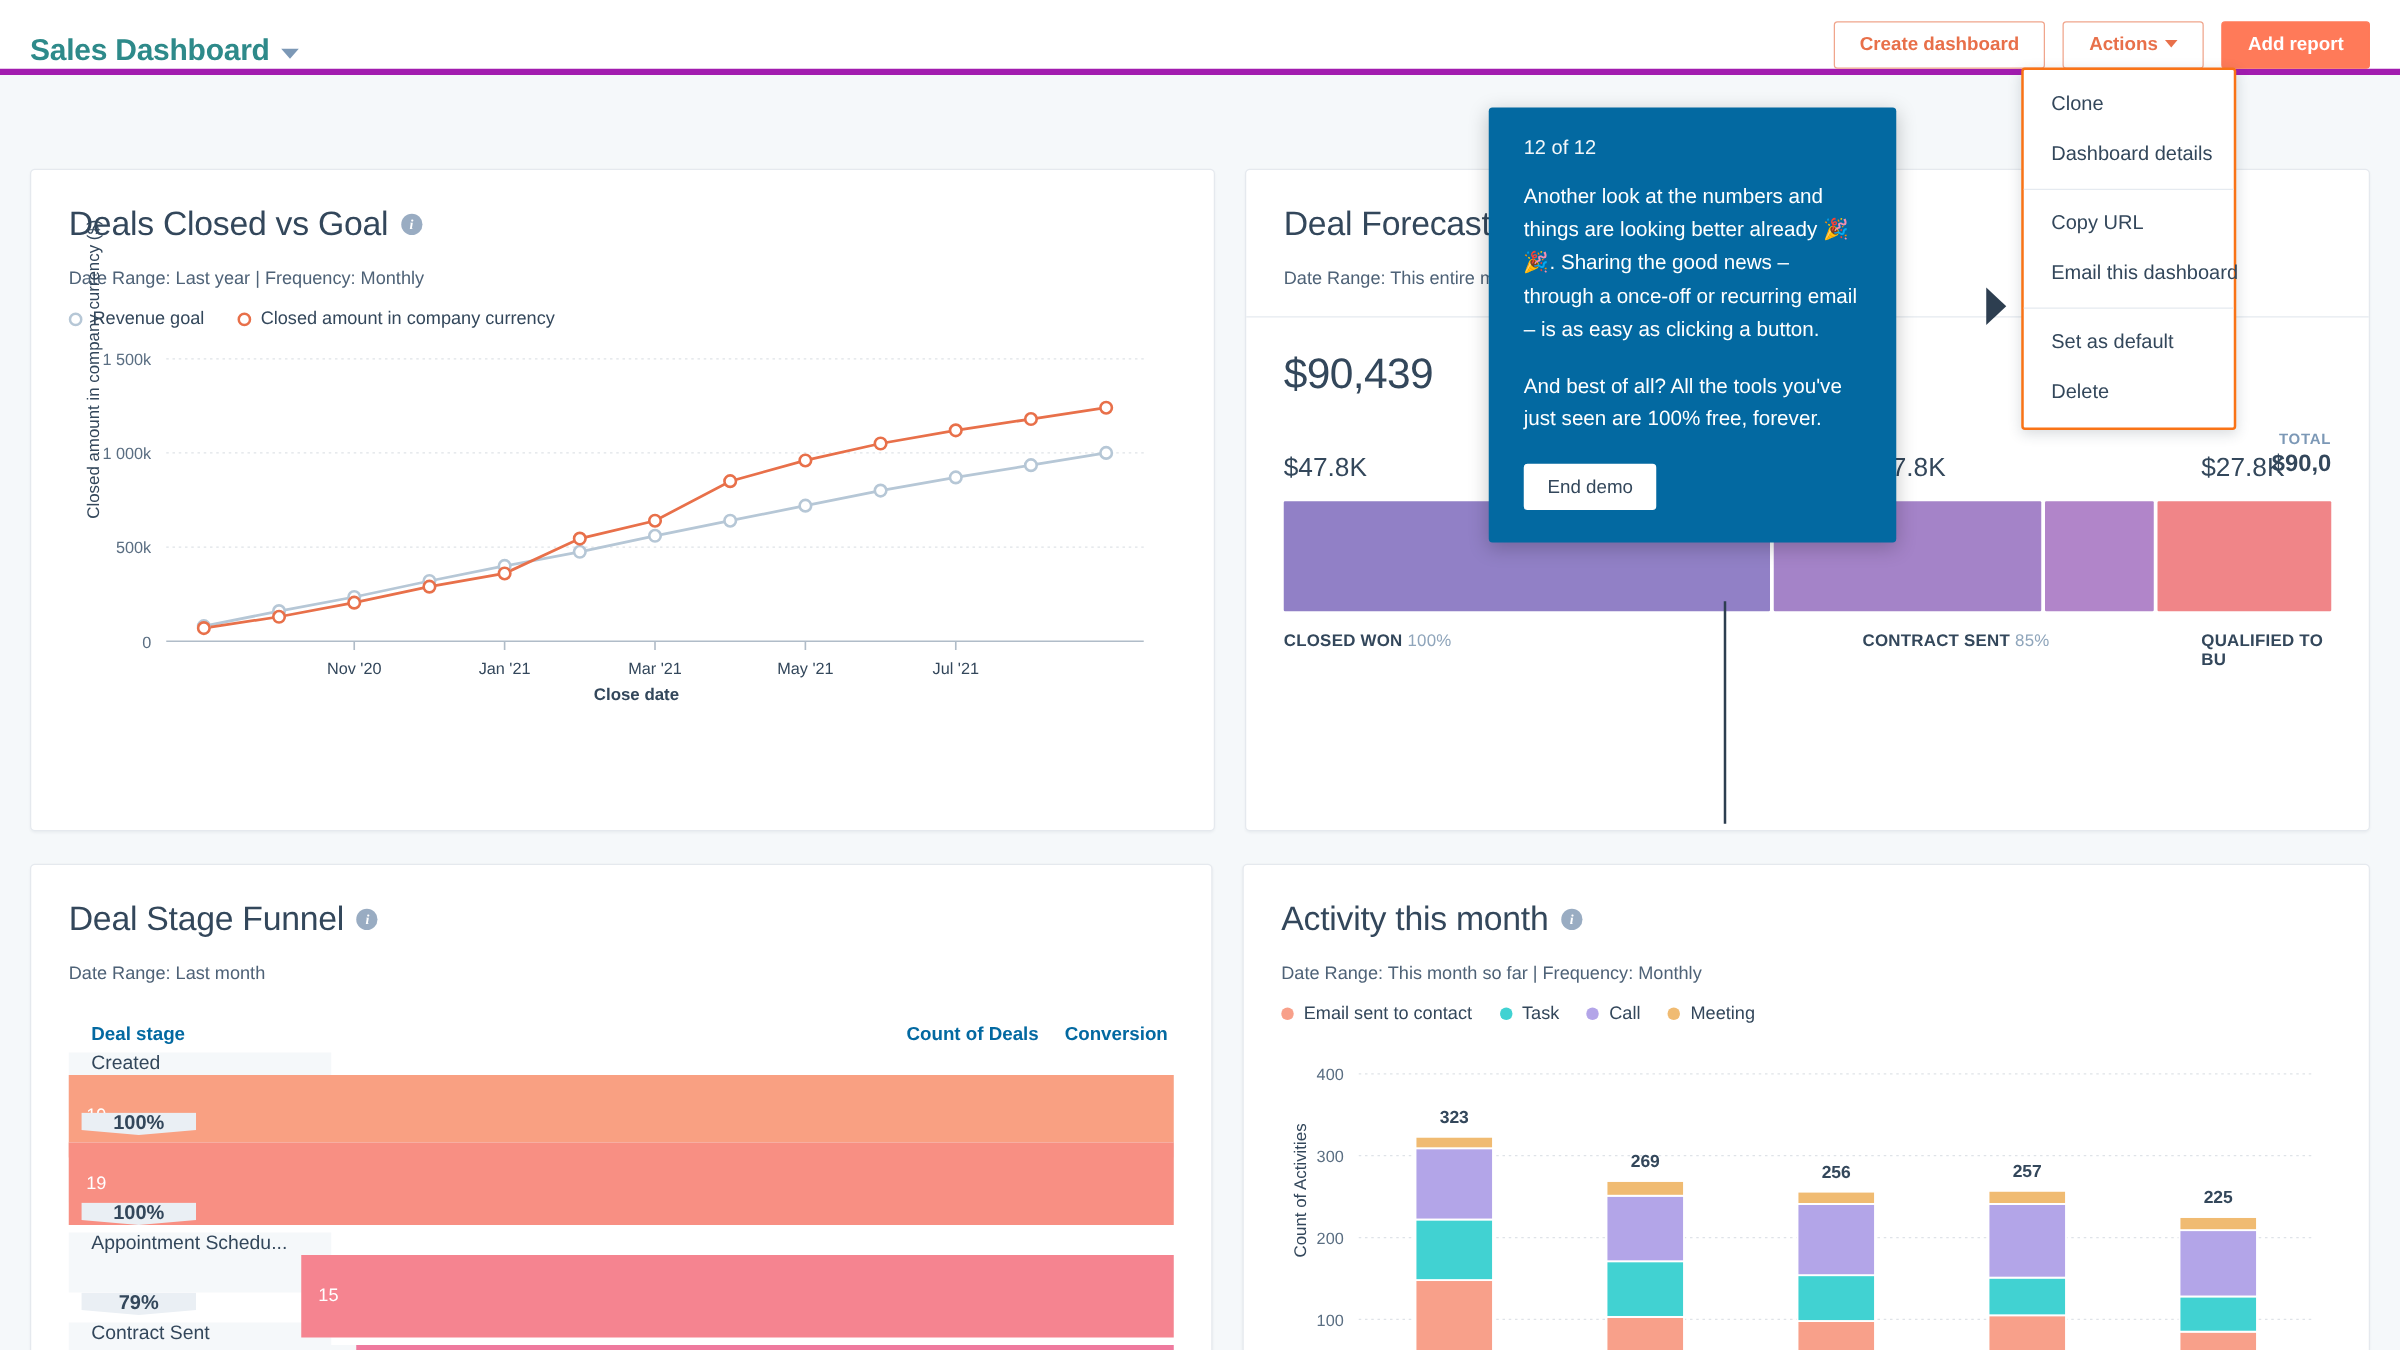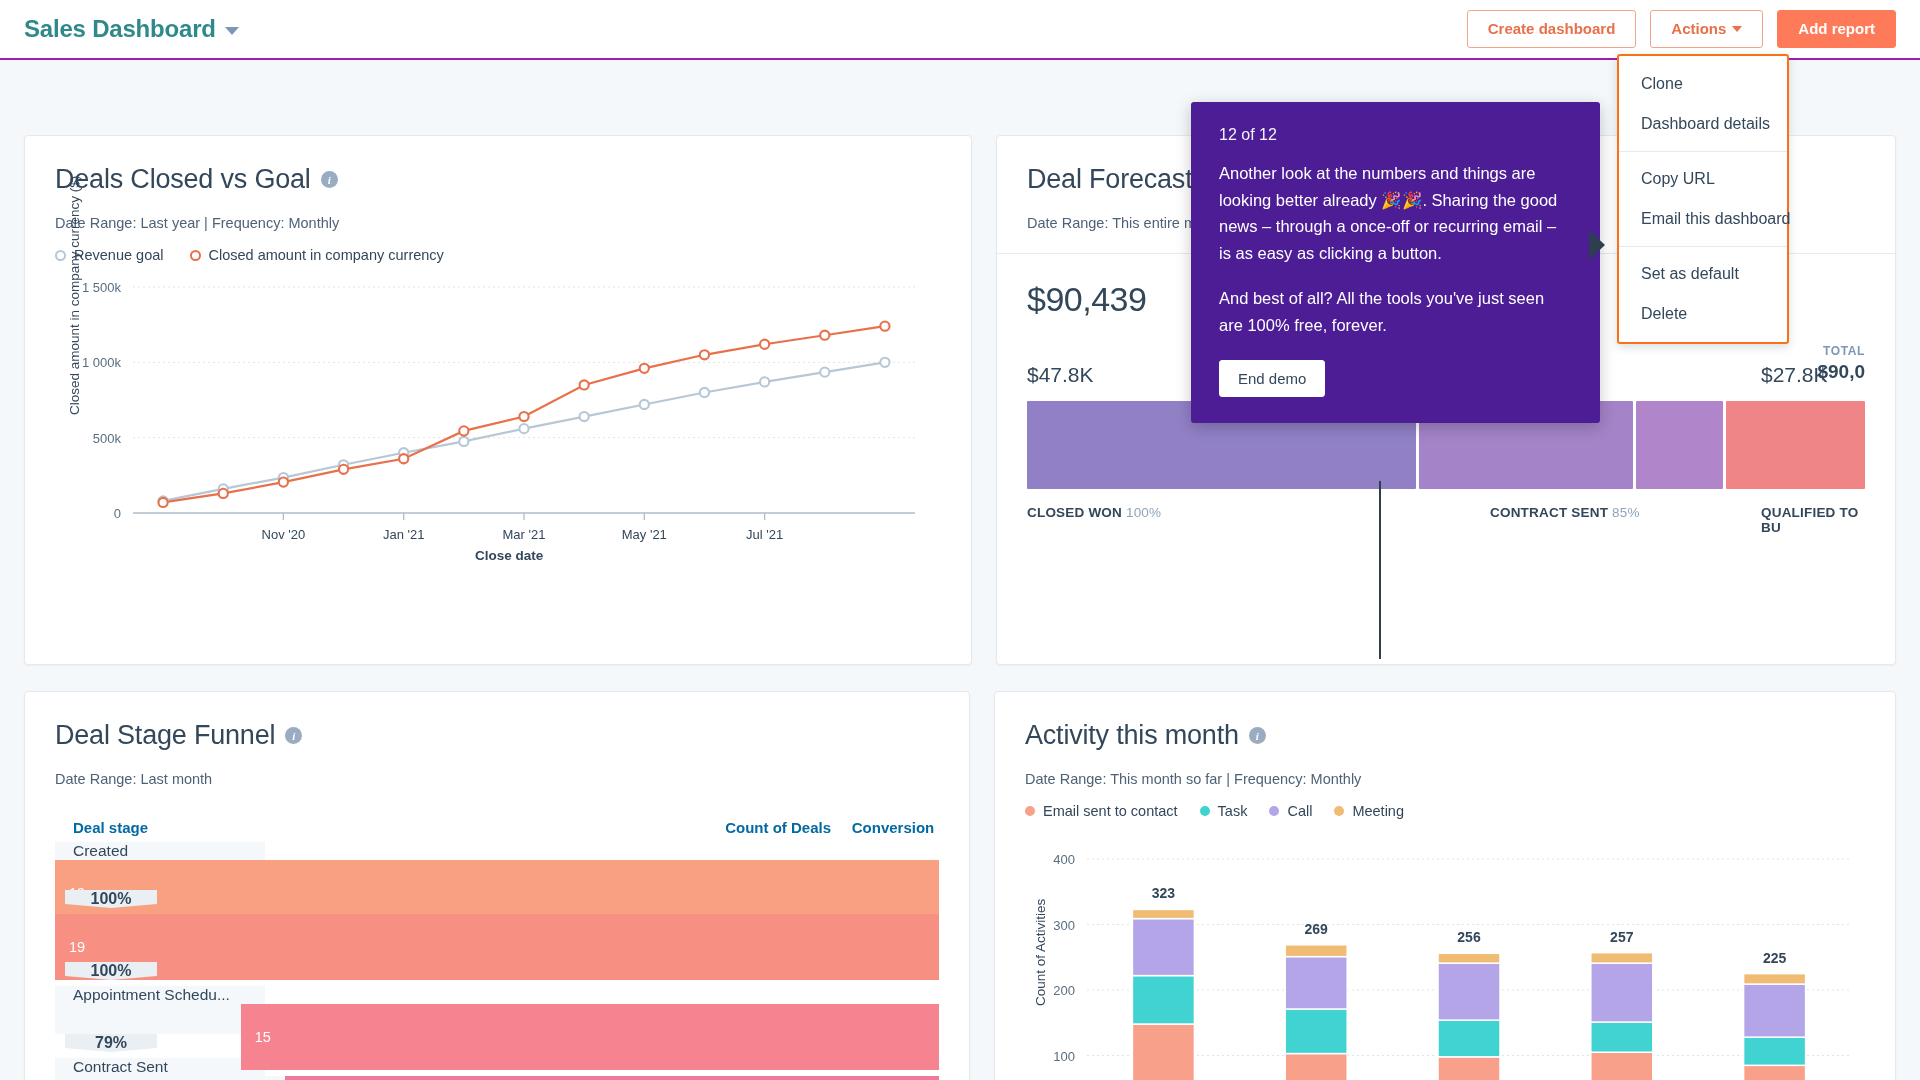--- a/index.html
+++ b/index.html
@@ -8,22 +8,22 @@
     background: #f5f8fa;
     font-family: "Liberation Sans", sans-serif;
     overflow: hidden;
     color: #33475b;
   }
   .app { position: relative; width: 1920px; height: 1080px; }
 
   
   .topbar {
     position: absolute; top: 0; left: 0; width: 1920px; height: 60px;
-    background: #ffffff; border-bottom: 2px solid #a21caf;
-    display: flex; align-items: center; padding: 0 24px;
+    background: #ffffff; border-bottom: 5px solid #a21caf;
+    display: flex; align-items: flex-end; padding: 0 24px;
     z-index: 30;
   }
   .dash-title {
     display: flex; align-items: center; gap: 9px;
     font-size: 24px; font-weight: 700; color: #2e8a8a; letter-spacing: -0.2px;
     cursor: pointer;
   }
   .caret-down {
     width: 0; height: 0;
     border-left: 7px solid transparent; border-right: 7px solid transparent;
@@ -53,25 +53,24 @@
     padding: 8px 0; z-index: 40;
   }
   .dd-item {
     font-size: 16px; color: #33475b; padding: 11px 22px; cursor: pointer;
     white-space: nowrap;
   }
   .dd-sep { height: 1px; background: #e5eaf0; margin: 7px 0; }
 
   
   .popover {
-    position: absolute; top: 86px; left: 1191px; width: 409px;
-    background: #4c1d95; color: #fff; border-radius: 3px;
+    position: absolute; top: 86px; left: 1191px; width: 326px;
+    background: #0369a1; color: #fff; border-radius: 3px;
     padding: 24px 28px 26px 28px; z-index: 50;
     box-shadow: 0 4px 16px rgba(0,0,0,.22);
-    margin-top: 16px;
   }
   .popover-counter { font-size: 16px; margin-bottom: 16px; opacity: .95; }
   .popover-body { font-size: 16.5px; line-height: 1.62; }
   .popover-body p + p { margin-top: 18px; }
   .popover-arrow {
     position: absolute; top: 230px; left: 1589px;
     width: 0; height: 0;
     border-top: 15px solid transparent; border-bottom: 15px solid transparent;
     border-left: 16px solid #2d3e50; z-index: 51;
   }

